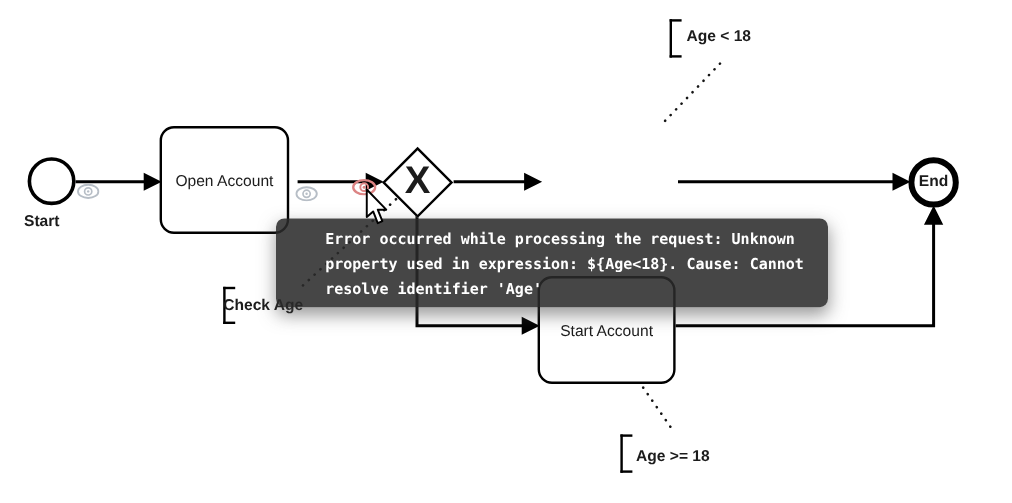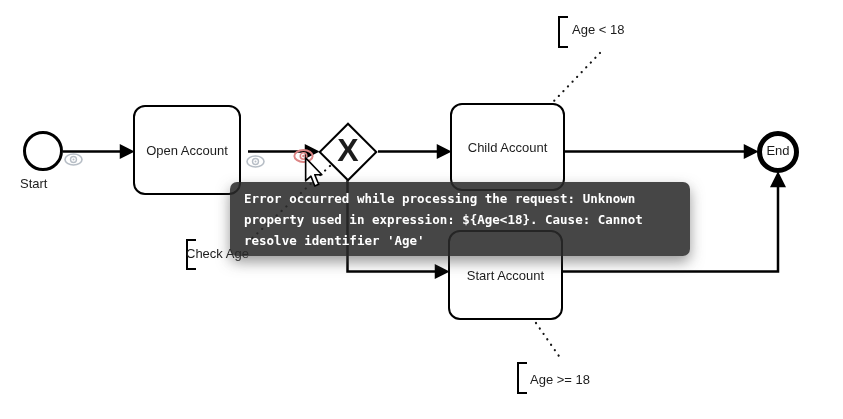--- a/index.html
+++ b/index.html
@@ -26,21 +26,21 @@
   #task-child{left:450px;top:103px;width:115px;height:88px;}
   #task-adult{left:448px;top:230px;width:115px;height:90px;}
   #gateway{left:327px;top:131px;width:42px;height:42px;transform:rotate(45deg);}
   #gateway-x{
     position:absolute;left:327px;top:129px;width:42px;height:42px;z-index:3;
     display:flex;align-items:center;justify-content:center;
     font-size:32px;font-weight:900;line-height:1;pointer-events:none;
   }
 
   
-  .ext-label{position:absolute;font-size:13px;z-index:2;white-space:nowrap;}
+  .ext-label{position:absolute;font-size:13px;z-index:2;white-space:nowrap;font-weight:bold;}
   #start-label{left:20px;top:176px;width:46px;text-align:left;}
   #end-label{left:757px;top:95px;width:42px;text-align:center;margin-top:48px;}
 
   
   .bracket{
     position:absolute;width:10px;z-index:2;box-sizing:border-box;
     border:2px solid var(--line,#000);border-right:none;background:transparent;
   }
   #bracket-age-under{left:558px;top:16px;height:32px;}
   #bracket-age-over{left:517px;top:362px;height:32px;}
@@ -60,21 +60,21 @@
   
   #tooltip{
     position:absolute;left:230px;top:182px;width:460px;box-sizing:border-box;
     padding:6px 14px 5px 14px;border-radius:7px;z-index:4;
     background:var(--tooltip-bg,rgba(42,42,42,0.87));
     color:var(--tooltip-text,#fff);
     font-family:"DejaVu Sans Mono","Liberation Mono",monospace;
     font-weight:bold;font-size:12.5px;line-height:21px;
     box-shadow:0 6px 14px rgba(70,70,70,0.55);
   }
-  .tt-line{white-space:nowrap;}
+  .tt-line{white-space:nowrap;margin-left:27px;}
 
   
   #cursor{position:absolute;left:304px;top:157px;z-index:6;line-height:0;}
 </style>
 </head>
 <body>
 
 <div id="canvas">
 
   <svg id="flows" width="843" height="419">
@@ -108,23 +108,20 @@
   <div id="start-event" class="node event"></div>
   <div id="start-label" class="ext-label">Start</div>
 
   <div id="task-open" class="node task">
     <span>Open Account</span>
   </div>
 
   <div id="gateway" class="node"></div>
   <div id="gateway-x">X</div>
 
-  <div id="task-child" class="node task">
-    <span>Child Account</span>
-  </div>
 
   <div id="task-adult" class="node task">
     <span>Start Account</span>
   </div>
 
   <div id="end-event" class="node event"></div>
   <div id="end-label" class="ext-label">End</div>
 
   <div id="bracket-age-under" class="bracket"></div>
   <div id="anno-age-under" class="ext-label">Age &lt; 18</div>

